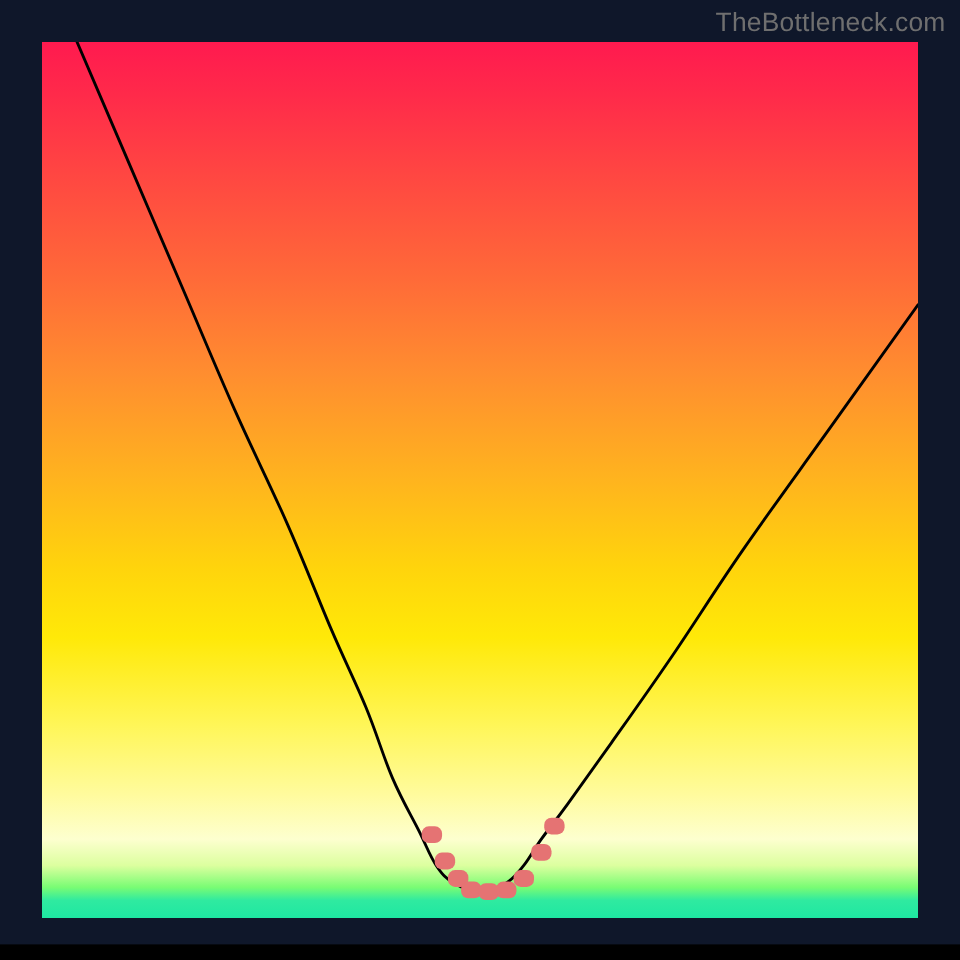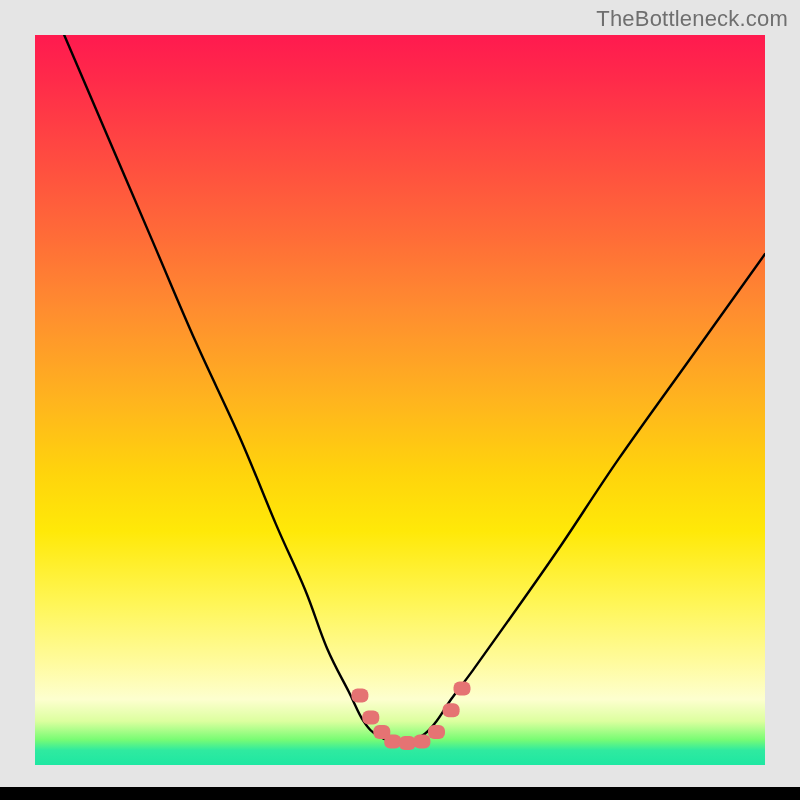--- a/index.html
+++ b/index.html
@@ -8,21 +8,21 @@
     width: 800px;
     height: 800px;
     overflow: hidden;
     background: #000;
     font-family: Arial, Helvetica, sans-serif;
   }
   .frame {
     position: relative;
     width: 800px;
     height: 787px;
-    background: #e5e5e5;
+    background: #0f172a;
   }
   .plot {
     position: absolute;
     left: 35px;
     top: 35px;
     width: 730px;
     height: 730px;
     
     background: linear-gradient(
       to bottom,

